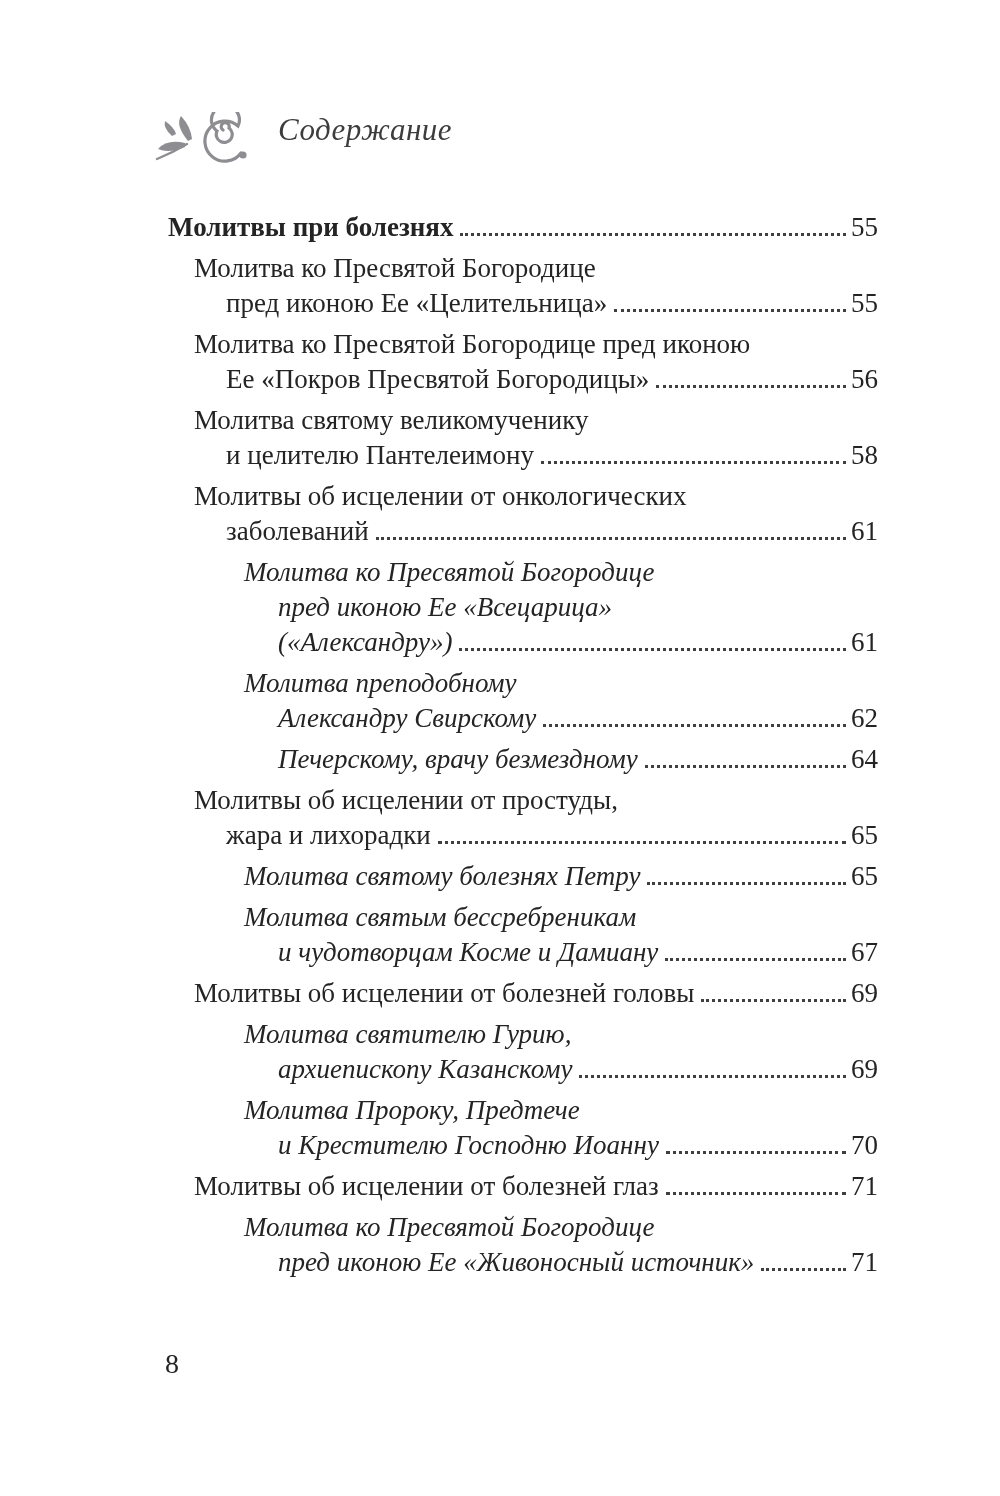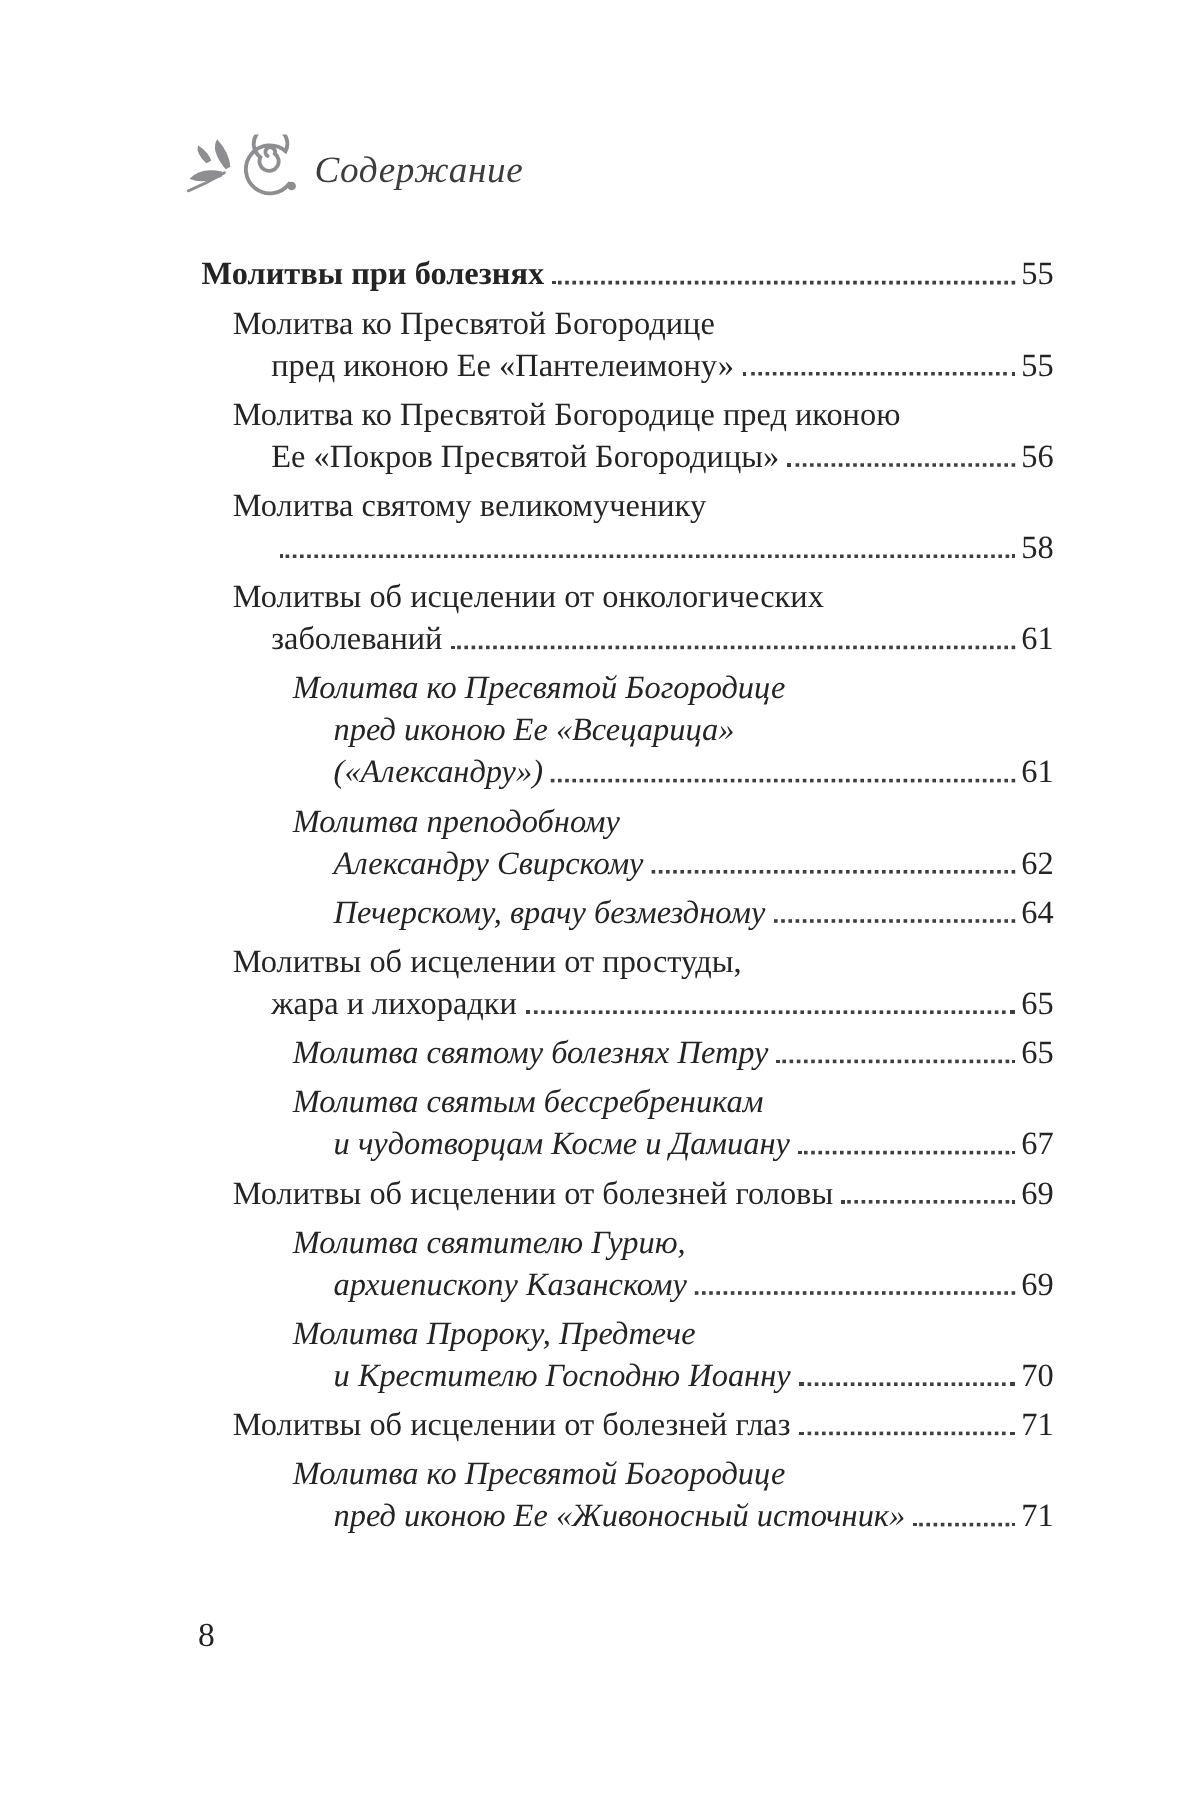--- a/index.html
+++ b/index.html
@@ -10,22 +10,21 @@
     color:#242424;
     position:relative;
     overflow:hidden;
   }
   .page{
     padding:112px 122px 0 168px;
   }
   
   .header{
     display:flex;
-    align-items:center;
-    gap:12px;
+    gap:28px;
     margin-left:-14px;
     margin-bottom:40px;
   }
   .ornament{flex:0 0 auto;display:block;}
   .header-title{
     font-style:italic;
     font-size:31px;
     color:#3d3d3d;
     letter-spacing:0.5px;
   }
@@ -92,38 +91,39 @@
         <div class="line first last">
           <span class="txt">Молитвы при болезнях</span>
           <span class="leader"></span>
           <span class="pagenum">55</span>
         </div>
       </div>
 
   <div class="entry lvl1">
         <div class="line first">Молитва ко Пресвятой Богородице</div>
         <div class="line cont last">
-          <span class="txt">пред иконою Ее «Пантелеимону»</span>
+          <span class="txt">пред иконою Ее «Целительница»</span>
           <span class="leader"></span>
           <span class="pagenum">55</span>
         </div>
       </div>
 
   <div class="entry lvl1">
         <div class="line first">Молитва ко Пресвятой Богородице пред иконою</div>
         <div class="line cont last">
           <span class="txt">Ее «Покров Пресвятой Богородицы»</span>
           <span class="leader"></span>
           <span class="pagenum">56</span>
         </div>
       </div>
 
   <div class="entry lvl1">
         <div class="line first">Молитва святому великомученику</div>
         <div class="line cont last">
+          <span class="txt">и целителю Пантелеимону</span>
           <span class="leader"></span>
           <span class="pagenum">58</span>
         </div>
       </div>
 
   <div class="entry lvl1">
         <div class="line first">Молитвы об исцелении от онкологических</div>
         <div class="line cont last">
           <span class="txt">заболеваний</span>
           <span class="leader"></span>

